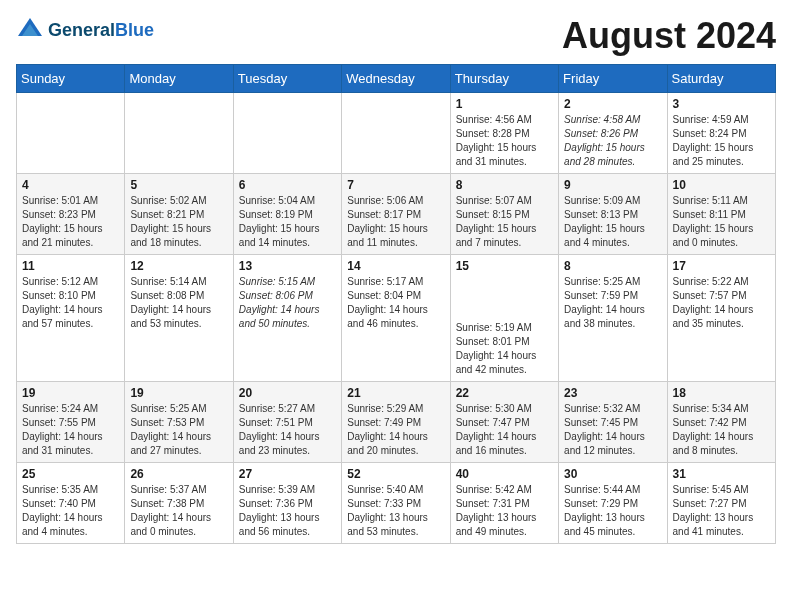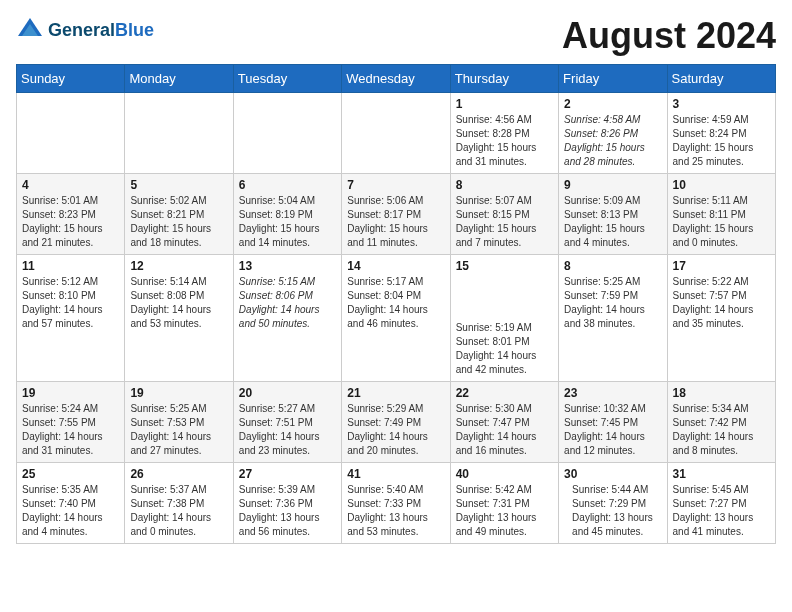--- a/index.html
+++ b/index.html
@@ -287,21 +287,21 @@
         </td>
         <td>
           <span class="day-num">22</span>
           <div class="day-info" style="white-space: pre-line;">Sunrise: 5:30 AM
 Sunset: 7:47 PM
 Daylight: 14 hours
 and 16 minutes.</div>
         </td>
         <td>
           <span class="day-num">23</span>
-          <div class="day-info" style="white-space: pre-line;">Sunrise: 10:32 AM
+          <div class="day-info" style="white-space: pre-line;">Sunrise: 5:32 AM
 Sunset: 7:45 PM
 Daylight: 14 hours
 and 12 minutes.</div>
         </td>
         <td>
           <span class="day-num">18</span>
           <div class="day-info" style="white-space: pre-line;">Sunrise: 5:34 AM
 Sunset: 7:42 PM
 Daylight: 14 hours
 and 8 minutes.</div>
@@ -323,36 +323,36 @@
 and 0 minutes.</div>
         </td>
         <td>
           <span class="day-num">27</span>
           <div class="day-info" style="white-space: pre-line;">Sunrise: 5:39 AM
 Sunset: 7:36 PM
 Daylight: 13 hours
 and 56 minutes.</div>
         </td>
         <td>
-          <span class="day-num">41</span>
+          <span class="day-num">52</span>
           <div class="day-info" style="white-space: pre-line;">Sunrise: 5:40 AM
 Sunset: 7:33 PM
 Daylight: 13 hours
 and 53 minutes.</div>
         </td>
         <td>
           <span class="day-num">40</span>
           <div class="day-info" style="white-space: pre-line;">Sunrise: 5:42 AM
 Sunset: 7:31 PM
 Daylight: 13 hours
 and 49 minutes.</div>
         </td>
         <td>
           <span class="day-num">30</span>
-          <div class="day-info" style="white-space: pre-line; margin-left: 8px;">Sunrise: 5:44 AM
+          <div class="day-info" style="white-space: pre-line;">Sunrise: 5:44 AM
 Sunset: 7:29 PM
 Daylight: 13 hours
 and 45 minutes.</div>
         </td>
         <td>
           <span class="day-num">31</span>
           <div class="day-info" style="white-space: pre-line;">Sunrise: 5:45 AM
 Sunset: 7:27 PM
 Daylight: 13 hours
 and 41 minutes.</div>

